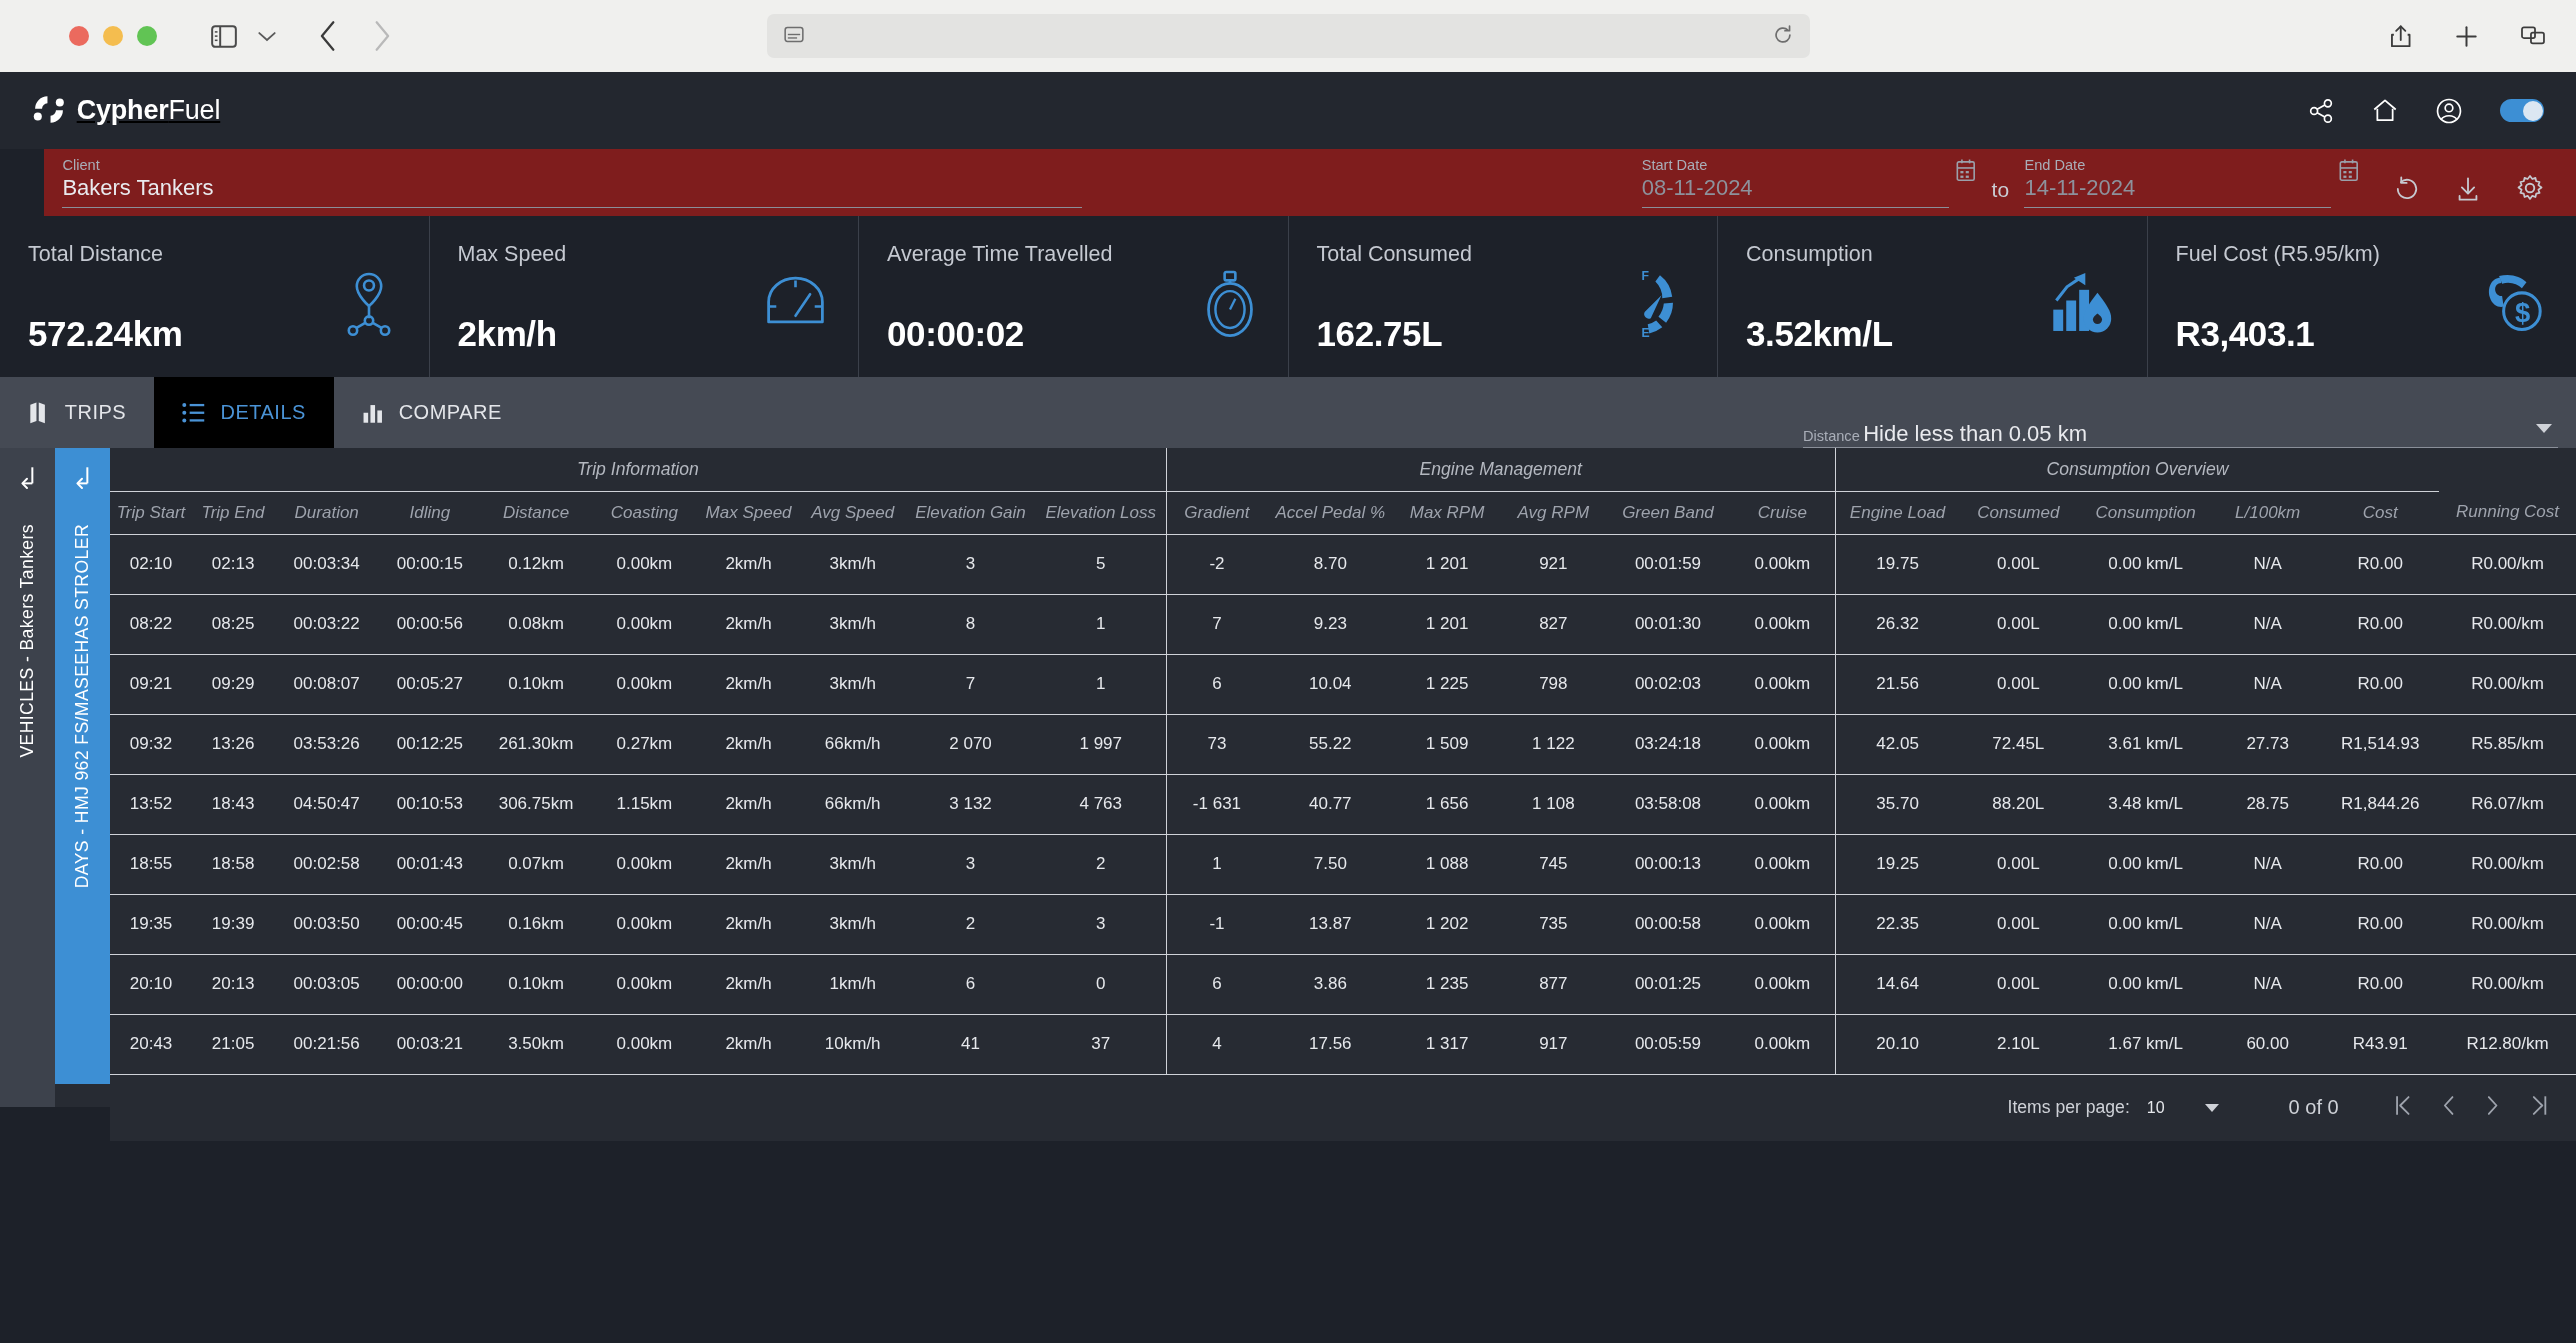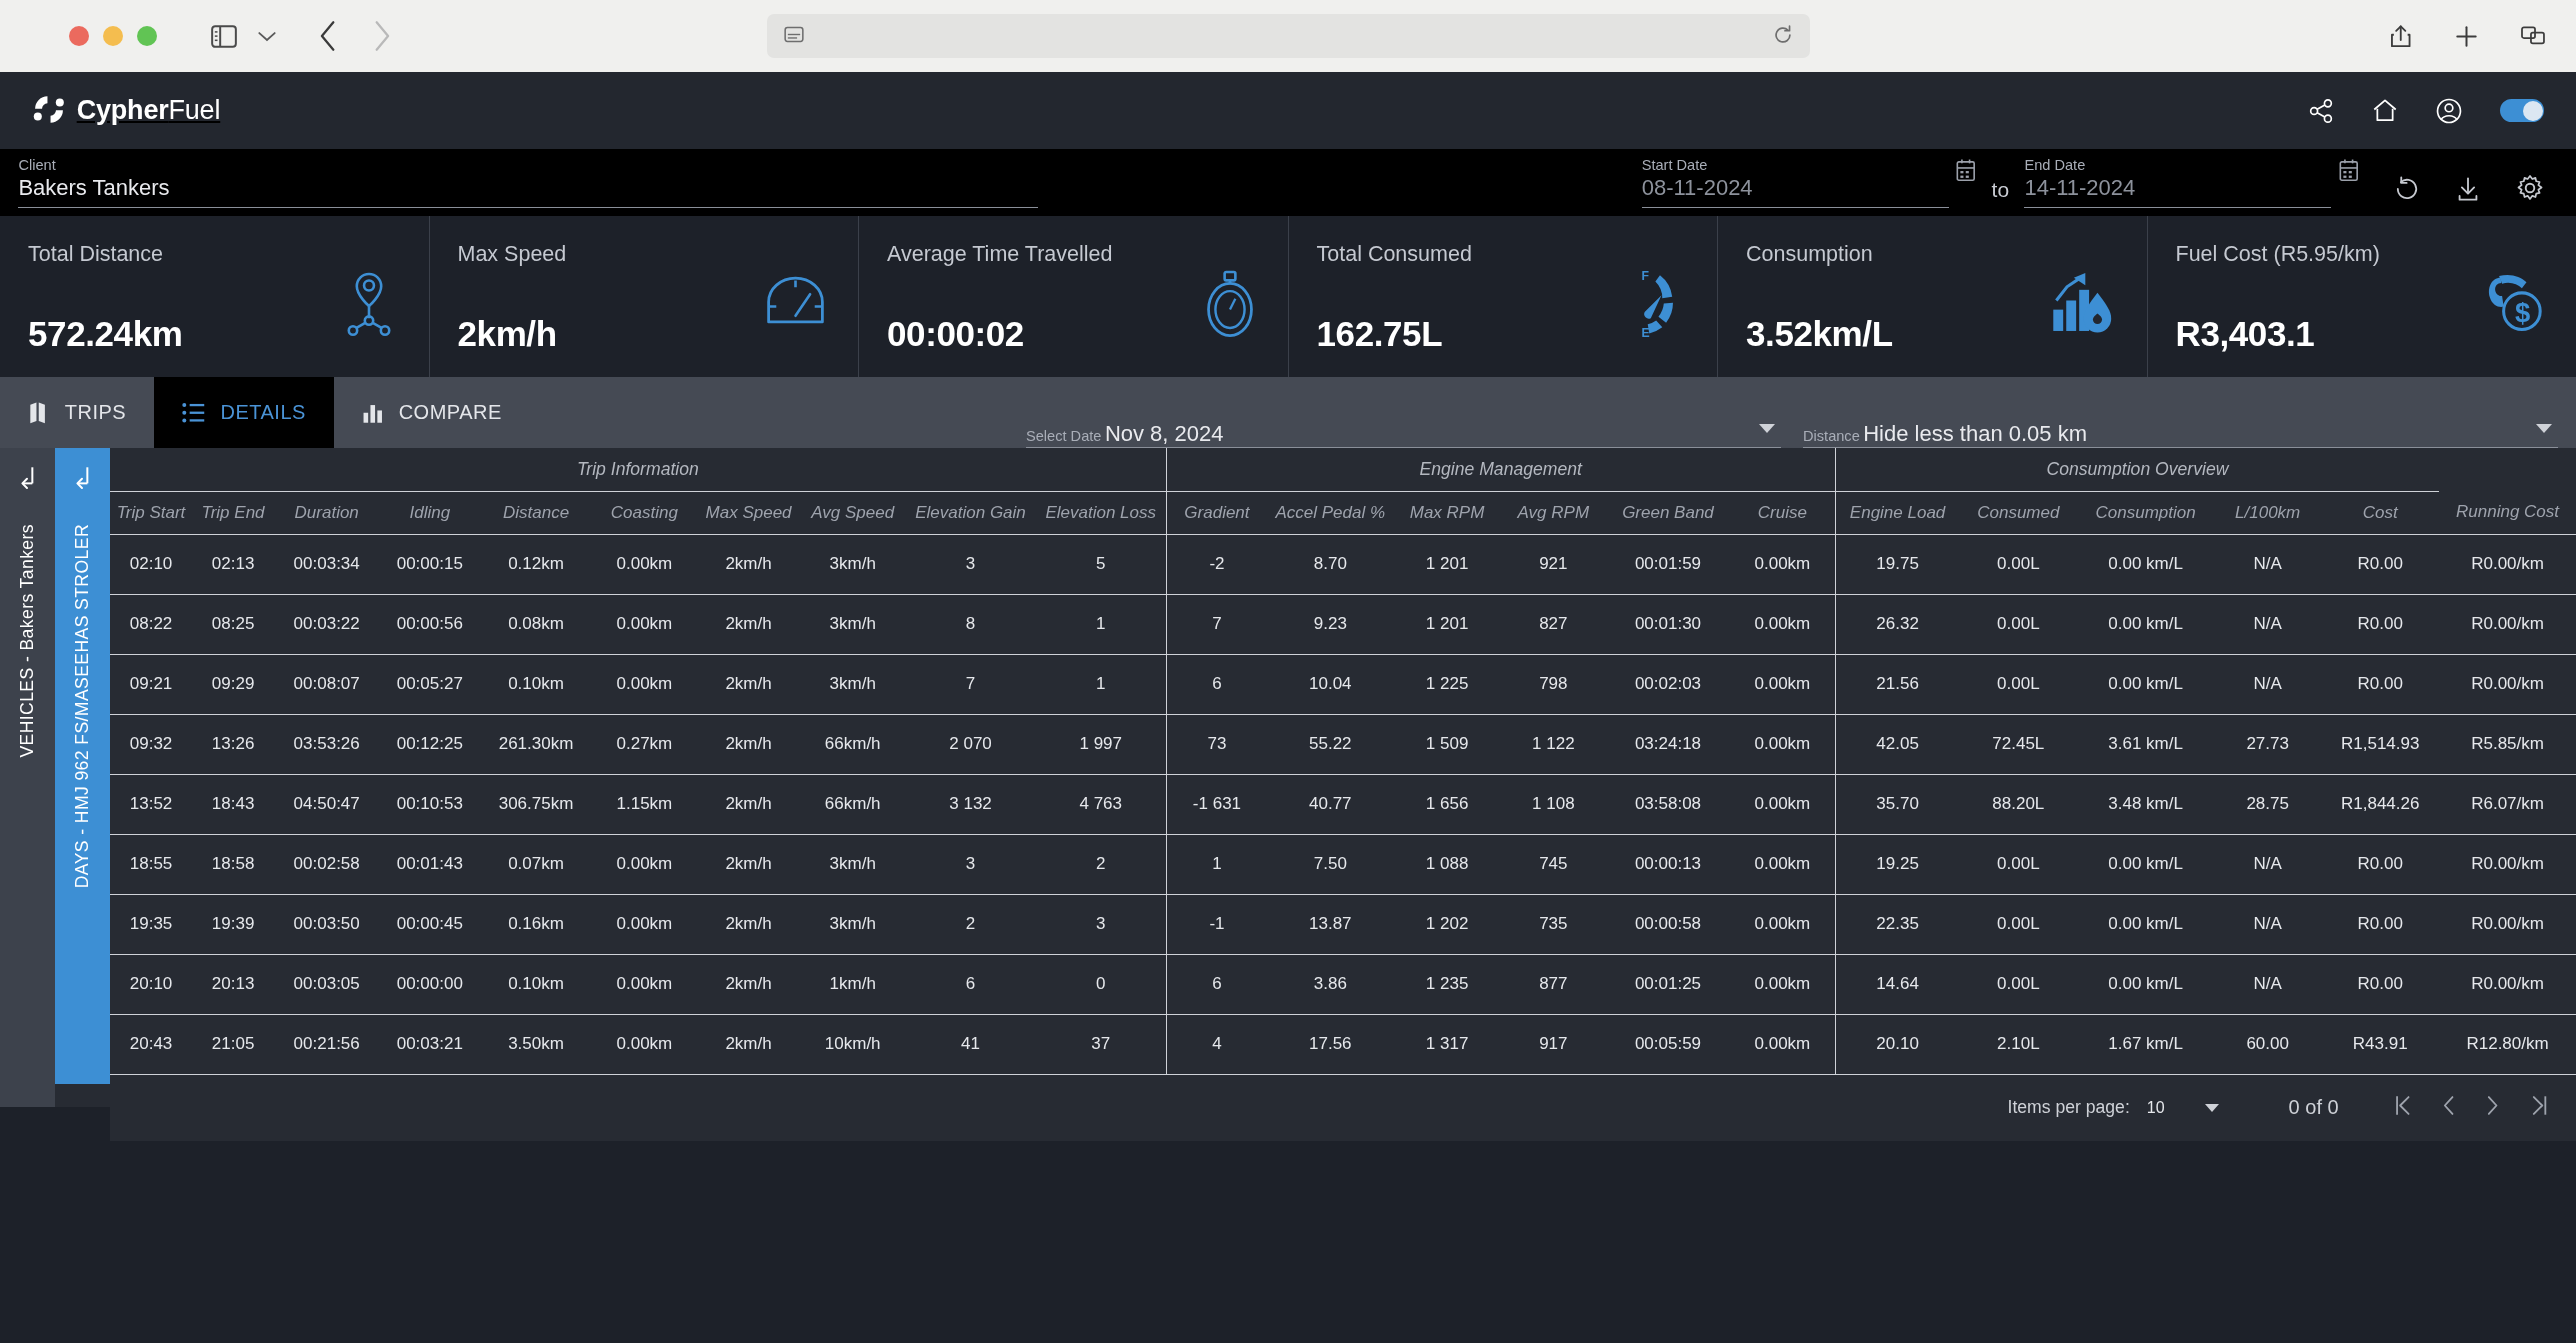--- a/index.html
+++ b/index.html
@@ -57,24 +57,25 @@
     width: 44px; height: 23px; border-radius: 11.5px;
     background: #3d8fd4; position: relative; display: inline-block;
   }
   .toggle-knob {
     position: absolute; right: 1.5px; top: 1.5px;
     width: 20px; height: 20px; border-radius: 50%; background: #dce7f2;
   }
 
   
   .filter-bar {
-    height: 67px; background: #000000;
+    height: 67px; background: #7f1d1d;
     display: flex; align-items: flex-end;
     padding: 0 32px 0 18.4px;
     position: relative;
+    margin-left: 44px;
   }
   .field { position: relative; display: flex; flex-direction: column; justify-content: flex-end; }
   .field-label {
     font-size: 14.6px; color: #a9aeb8; margin-bottom: 3.1px;
     line-height: 1;
   }
   .field-value {
     font-size: 22px; color: #e9eaee; line-height: 1.1;
     padding-bottom: 7px;
   }
@@ -499,28 +500,20 @@
         <svg width="21.5" height="21.5" viewBox="0 0 28 28">
             <rect x="2" y="14" width="6" height="13" fill="#e4e6ea"></rect>
             <rect x="11" y="4" width="6" height="23" fill="#e4e6ea"></rect>
             <rect x="20" y="11" width="6" height="16" fill="#e4e6ea"></rect>
           </svg>
       </span>
       <span>COMPARE</span>
     </div>
   </div>
 
-  <div class="field select-field" id="select-date">
-    <div class="sel-inner">
-      <span class="field-label">Select Date</span>
-      <span class="field-value">Nov 8, 2024</span>
-      <span class="sel-caret"></span>
-    </div>
-    <span class="underline"></span>
-  </div>
 
   <div class="field select-field" id="select-distance">
     <div class="sel-inner">
       <span class="field-label">Distance</span>
       <span class="field-value">Hide less than 0.05 km</span>
       <span class="sel-caret"></span>
     </div>
     <span class="underline"></span>
   </div>
 </div>

